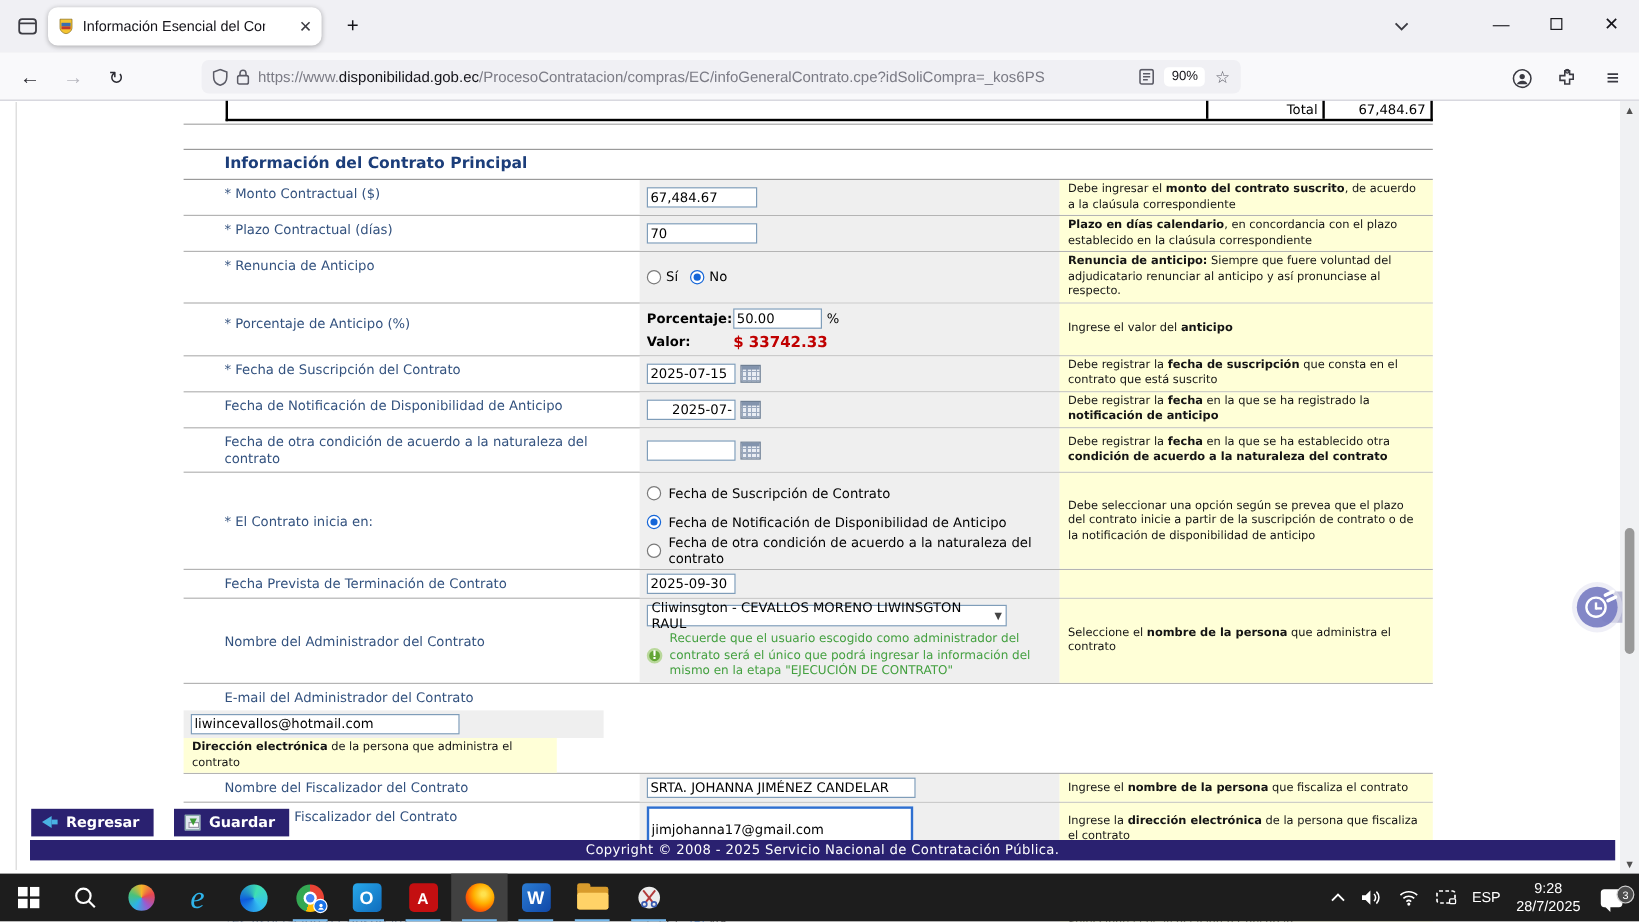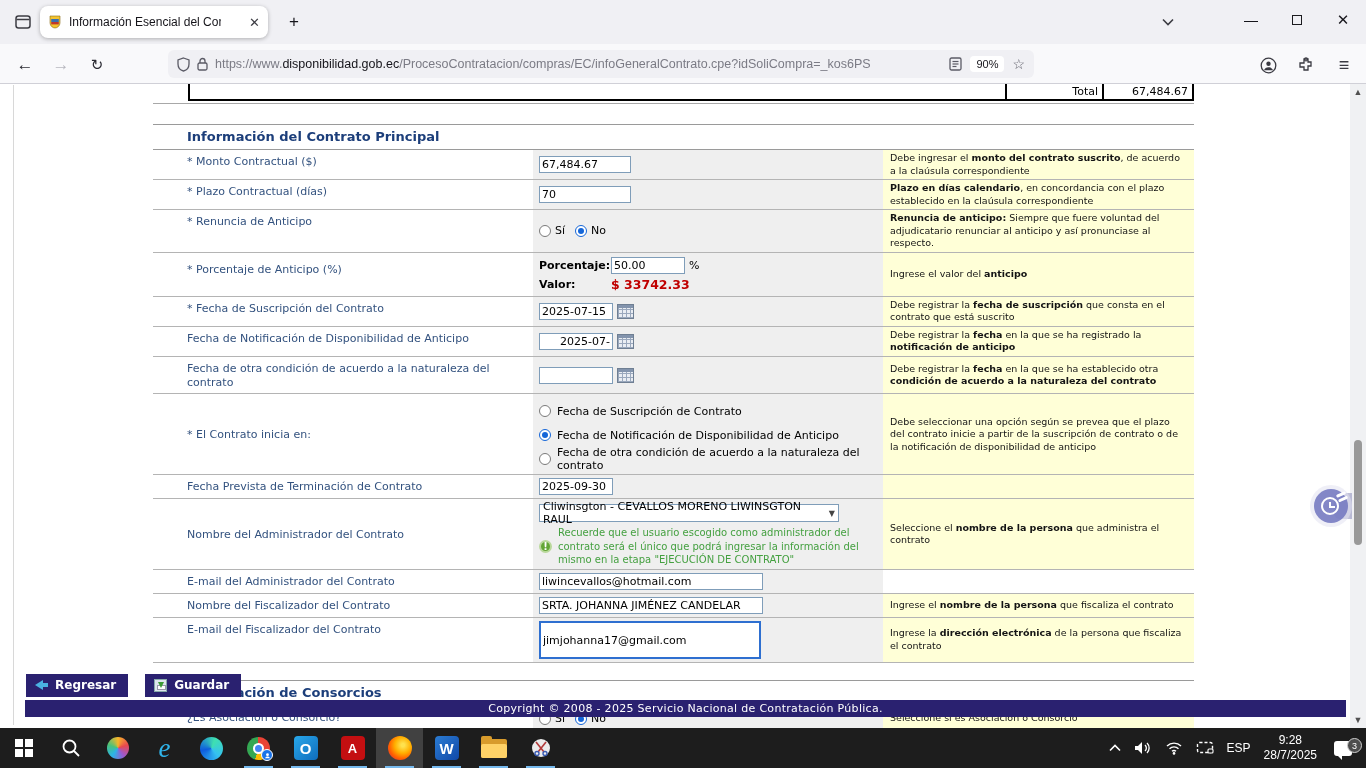--- a/index.html
+++ b/index.html
@@ -342,24 +342,27 @@
       <div class="noterow">
         <span class="noteic">!</span>
         <span class="notetx">Recuerde que el usuario escogido como administrador del contrato será el único que podrá ingresar la información del mismo en la etapa "EJECUCIÓN DE CONTRATO"</span>
       </div>
     </div>
     <div class="hc">
         <div><span>Seleccione el </span><span class="b">nombre de la persona</span><span> que administra el contrato</span></div>
       </div>
   </div>
 
-  <div class="frow" style="min-height:22px;">
+  <div class="frow" style="min-height:22px;flex-direction:column;">
     <div class="lc">E-mail del Administrador del Contrato</div>
     <div class="cc">
         <input class="ti" style="width: 224px;" value="liwincevallos@hotmail.com">
+      </div>
+    <div class="hc">
+        <div><span class="b">Dirección electrónica</span><span> de la persona que administra el contrato</span></div>
       </div>
   </div>
 
   <div class="frow" style="min-height:22px;">
     <div class="lc">Nombre del Fiscalizador del Contrato</div>
     <div class="cc">
         <input class="ti" style="width: 224px;" value="SRTA. JOHANNA JIMÉNEZ CANDELAR">
       </div>
     <div class="hc">
         <div><span>Ingrese el </span><span class="b">nombre de la persona</span><span> que fiscaliza el contrato</span></div>

